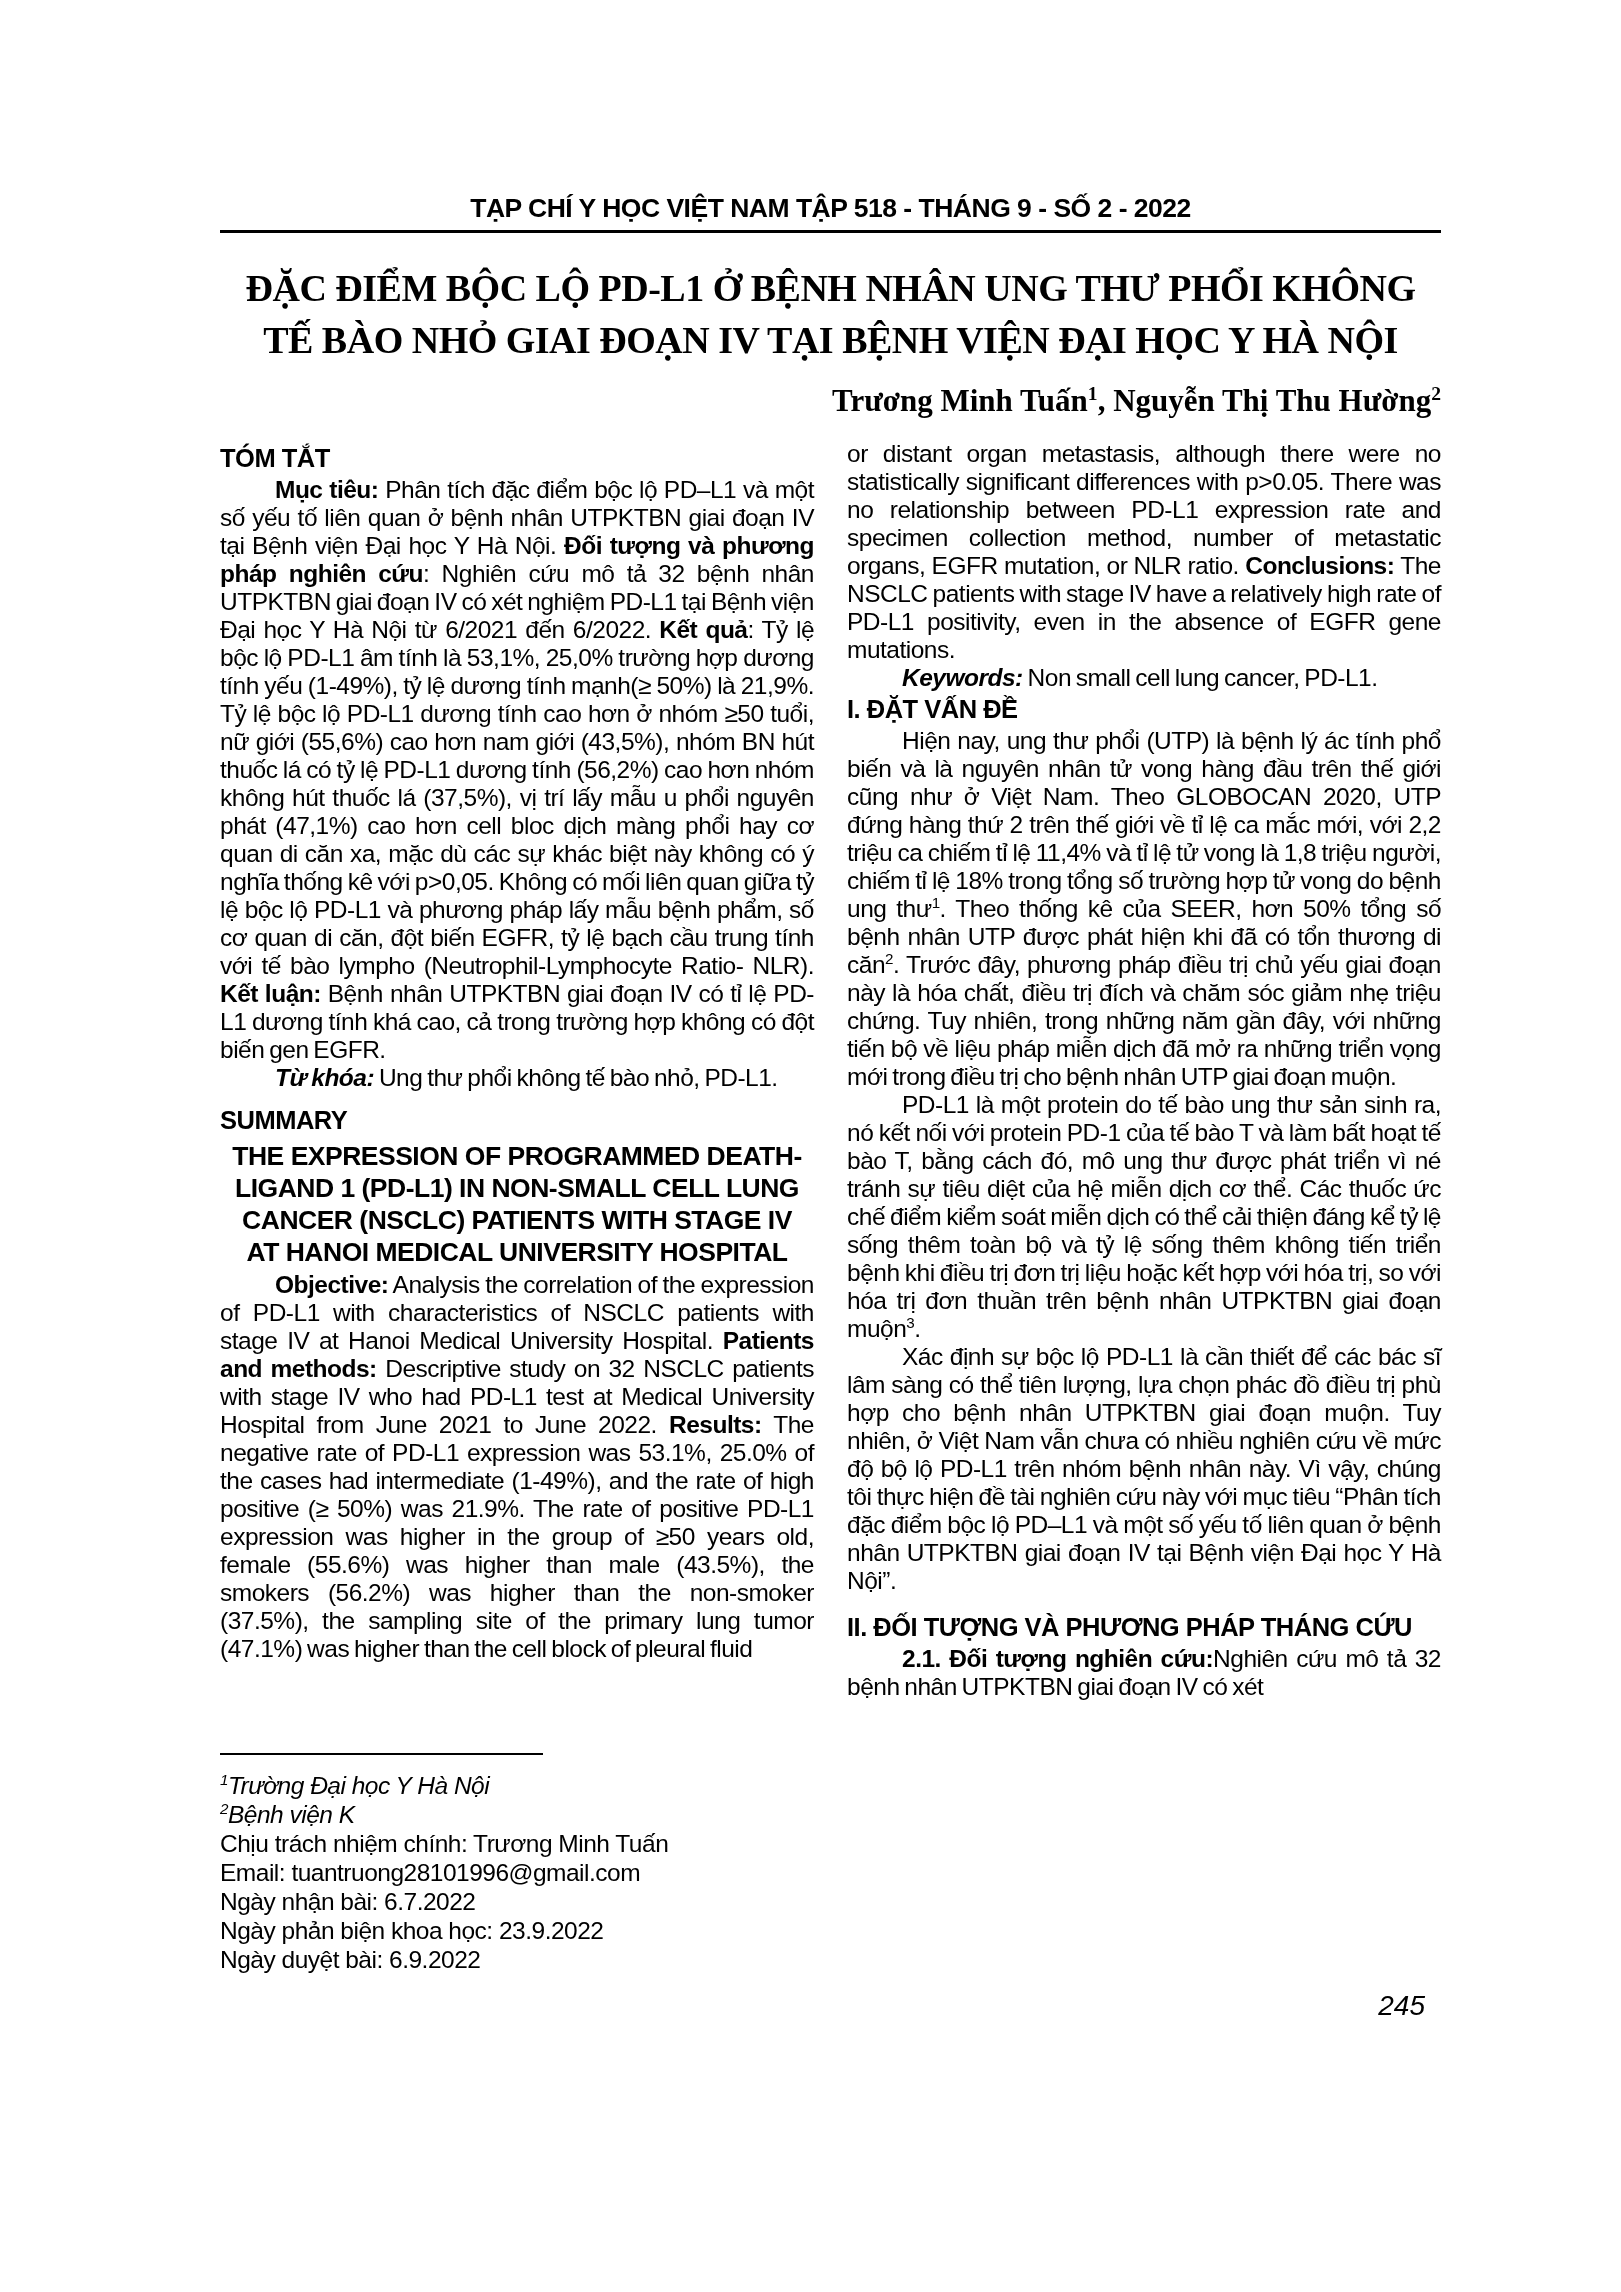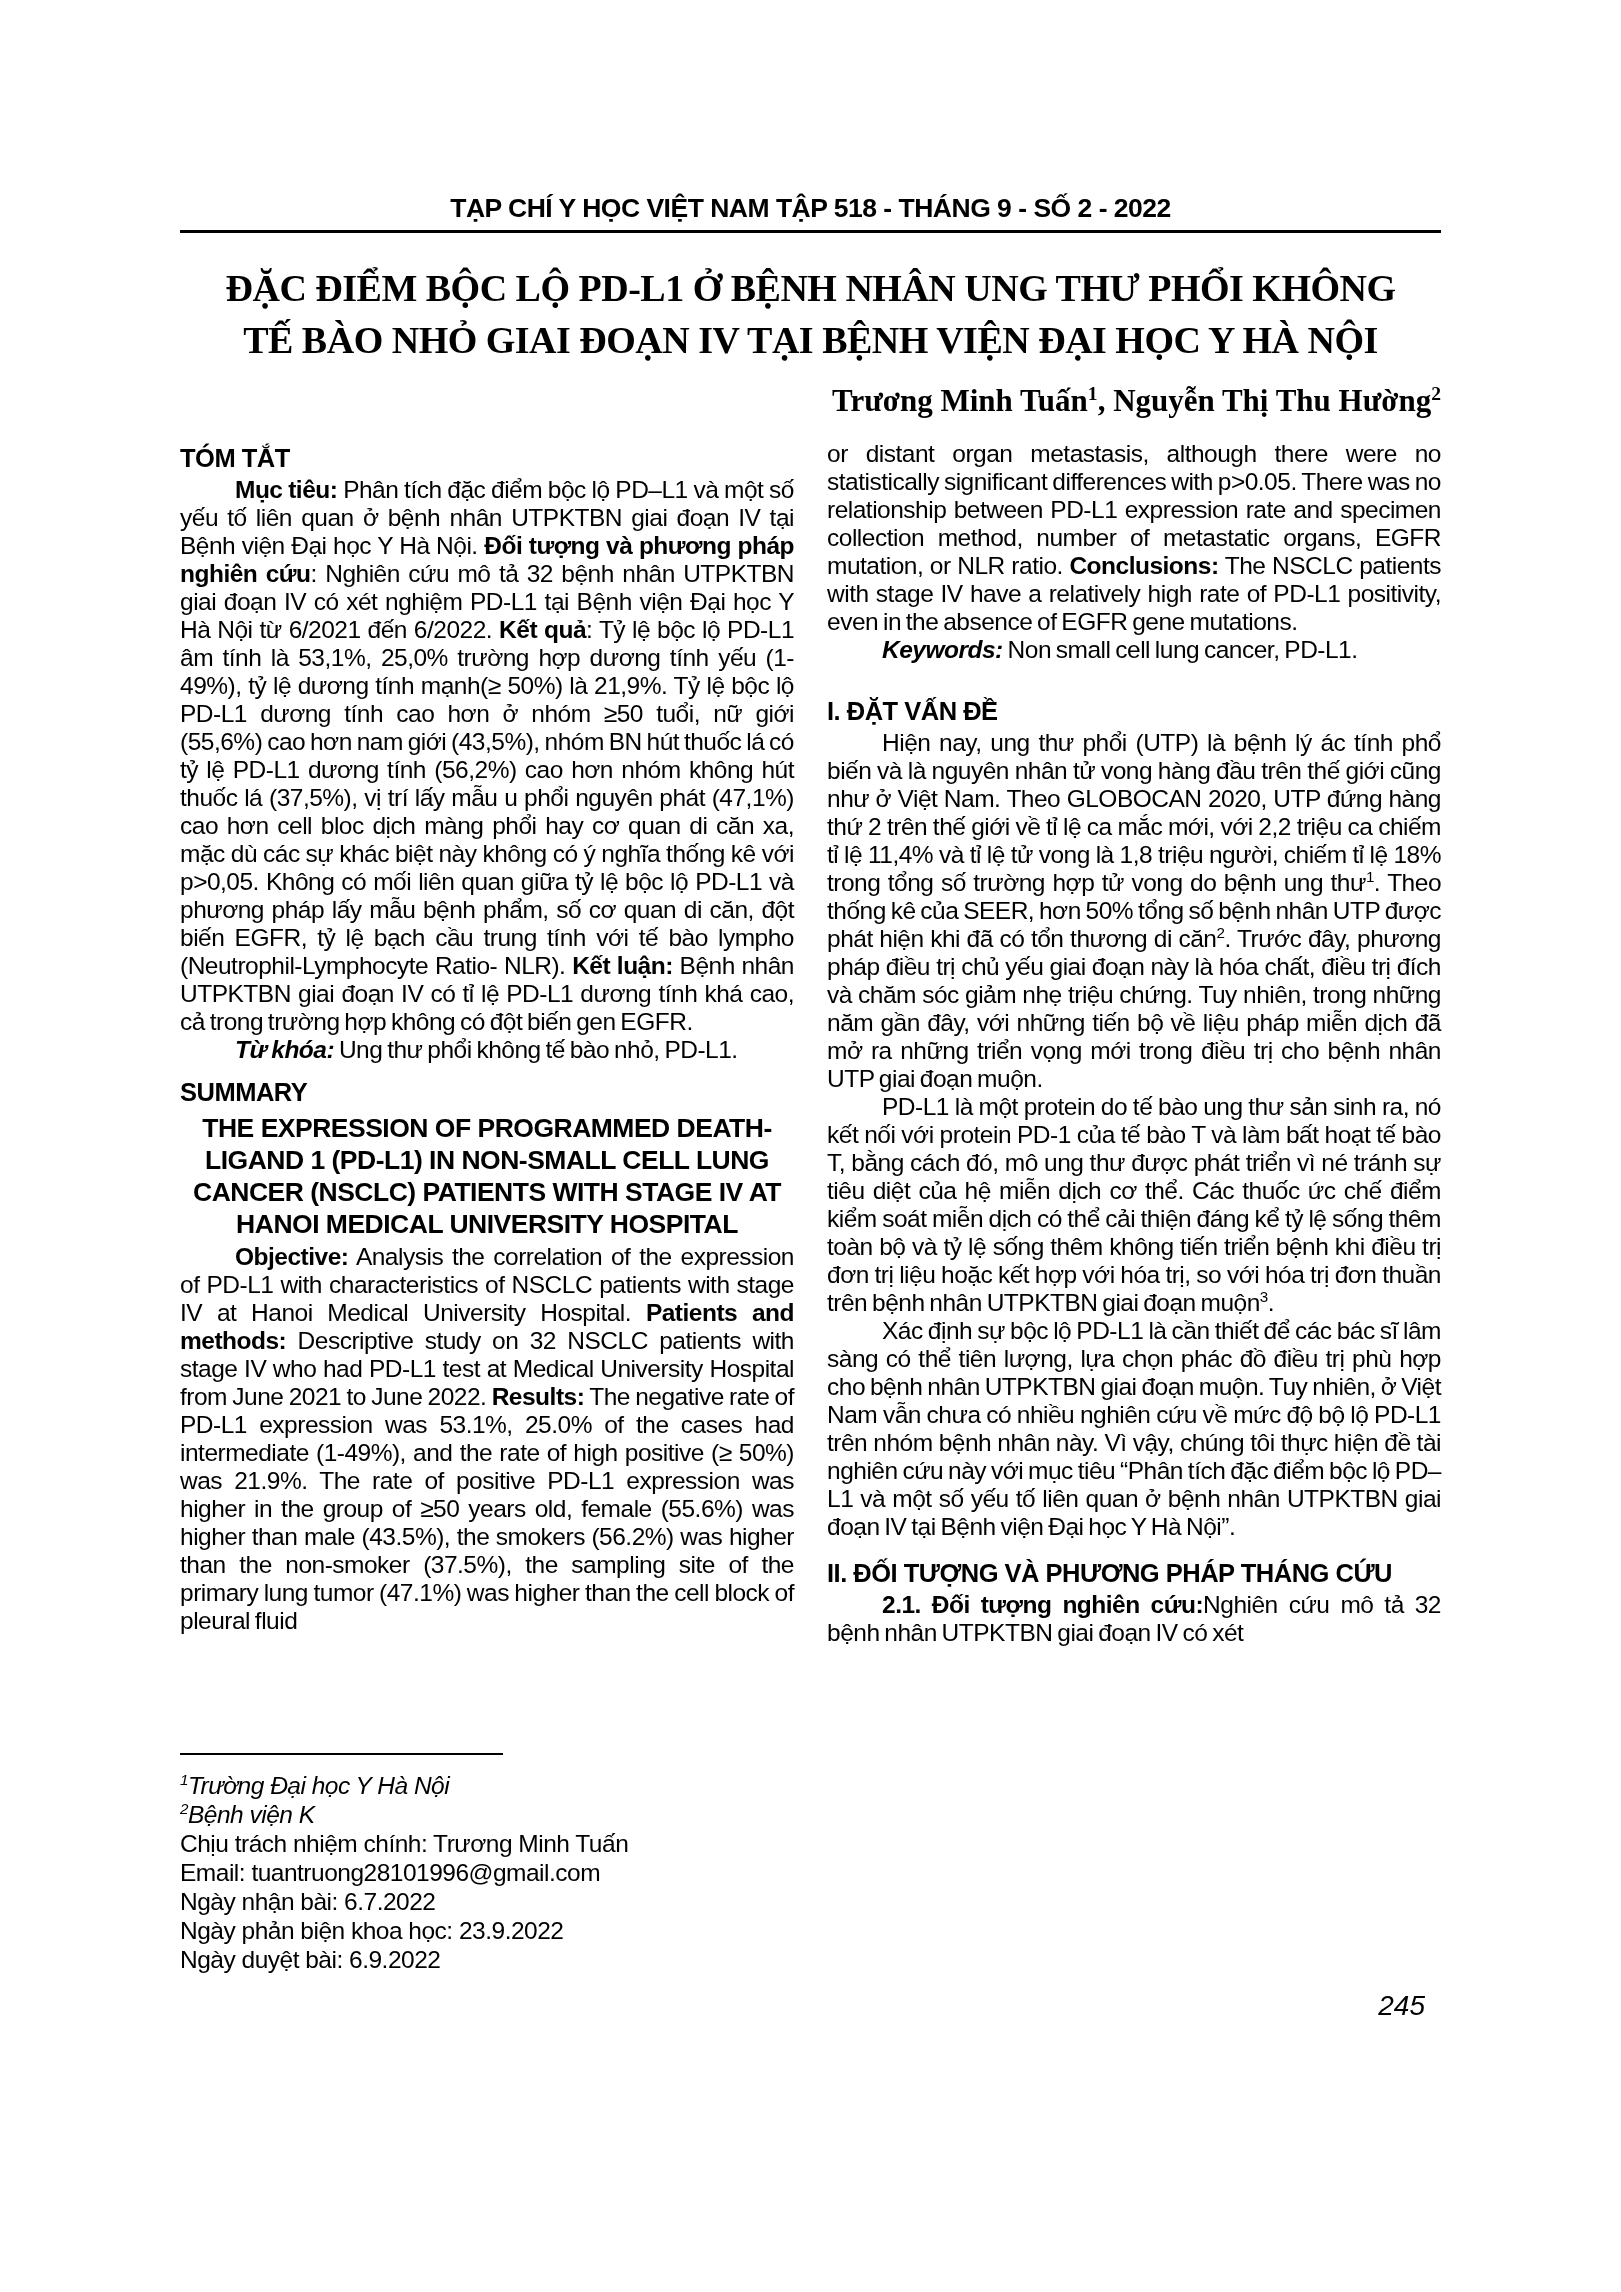--- a/index.html
+++ b/index.html
@@ -6,20 +6,21 @@
   html, body { background: #e8e8e8; }
   .page {
     position: relative;
     width: 1621px;
     height: 2293px;
     margin: 0 auto;
     background: #ffffff;
     color: #000000;
     font-family: "Liberation Sans", sans-serif;
     overflow: hidden;
+    padding-left: 40px;
   }
   .content { padding: 0 180px; }
 
   .running-header {
     margin-top: 194px;
     text-align: center;
     font-weight: bold;
     font-size: 26.5px;
     letter-spacing: -0.5px;
     line-height: 29px;
@@ -167,21 +168,21 @@
       <div class="col col-right">
 
         <p class="body-p">
           <span>or distant organ metastasis, although there were no statistically significant differences with p&gt;0.05. There was no relationship between PD-L1 expression rate and specimen collection method, number of metastatic organs, EGFR mutation, or NLR ratio. </span><b>Conclusions:</b><span> The NSCLC patients with stage IV have a relatively high rate of PD-L1 positivity, even in the absence of EGFR gene mutations.</span>
         </p>
 
         <p class="body-p indent">
           <b class="i">Keywords:</b><span> Non small cell lung cancer, PD-L1.</span>
         </p>
 
-        <h2 class="sec" style="margin-top:33px">I. ĐẶT VẤN ĐỀ</h2>
+        <h2 class="sec" style="margin-top:3px">I. ĐẶT VẤN ĐỀ</h2>
 
         <p class="body-p indent">
           <span>Hiện nay, ung thư phổi (UTP) là bệnh lý ác tính phổ biến và là nguyên nhân tử vong hàng đầu trên thế giới cũng như ở Việt Nam. Theo GLOBOCAN 2020, UTP đứng hàng thứ 2 trên thế giới về tỉ lệ ca mắc mới, với 2,2 triệu ca chiếm tỉ lệ 11,4% và tỉ lệ tử vong là 1,8 triệu người, chiếm tỉ lệ 18% trong tổng số trường hợp tử vong do bệnh ung thư</span><sup>1</sup><span>. Theo thống kê của SEER, hơn 50% tổng số bệnh nhân UTP được phát hiện khi đã có tổn thương di căn</span><sup>2</sup><span>. Trước đây, phương pháp điều trị chủ yếu giai đoạn này là hóa chất, điều trị đích và chăm sóc giảm nhẹ triệu chứng. Tuy nhiên, trong những năm gần đây, với những tiến bộ về liệu pháp miễn dịch đã mở ra những triển vọng mới trong điều trị cho bệnh nhân UTP giai đoạn muộn.</span>
         </p>
 
         <p class="body-p indent">
           <span>PD-L1 là một protein do tế bào ung thư sản sinh ra, nó kết nối với protein PD-1 của tế bào T và làm bất hoạt tế bào T, bằng cách đó, mô ung thư được phát triển vì né tránh sự tiêu diệt của hệ miễn dịch cơ thể. Các thuốc ức chế điểm kiểm soát miễn dịch có thể cải thiện đáng kể tỷ lệ sống thêm toàn bộ và tỷ lệ sống thêm không tiến triển bệnh khi điều trị đơn trị liệu hoặc kết hợp với hóa trị, so với hóa trị đơn thuần trên bệnh nhân UTPKTBN giai đoạn muộn</span><sup>3</sup><span>.</span>
         </p>
 
         <p class="body-p indent">Xác định sự bộc lộ PD-L1 là cần thiết để các bác sĩ lâm sàng có thể tiên lượng, lựa chọn phác đồ điều trị phù hợp cho bệnh nhân UTPKTBN giai đoạn muộn. Tuy nhiên, ở Việt Nam vẫn chưa có nhiều nghiên cứu về mức độ bộ lộ PD-L1 trên nhóm bệnh nhân này. Vì vậy, chúng tôi thực hiện đề tài nghiên cứu này với mục tiêu “Phân tích đặc điểm bộc lộ PD–L1 và một số yếu tố liên quan ở bệnh nhân UTPKTBN giai đoạn IV tại Bệnh viện Đại học Y Hà Nội”.</p>

